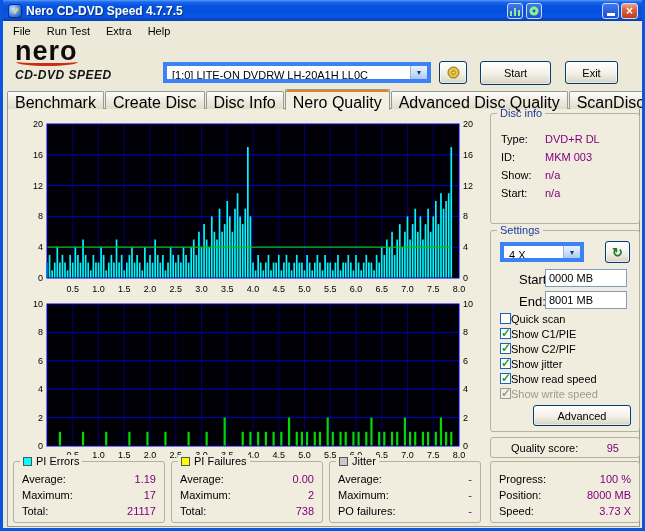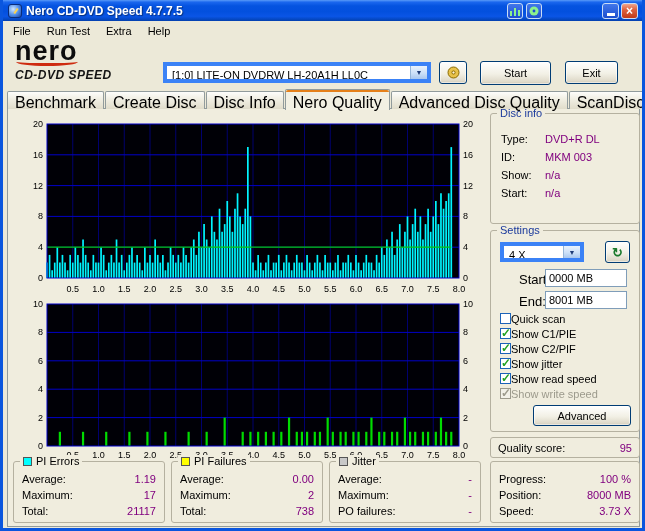--- a/index.html
+++ b/index.html
@@ -69,21 +69,21 @@
   .field-label{position:absolute;left:28px;font-size:13px;}
   .edit{position:absolute;border:1px solid #7F9DB9;font-size:11px;padding:2px 3px;width:82px;height:18px;background:#fff;font-family:inherit;color:#000;}
   .cbcol{position:absolute;left:9px;top:80px;right:4px;}
   .cbrow{display:flex;align-items:center;height:15px;font-size:11px;white-space:nowrap;}
   .cb{width:11px;height:11px;border:1px solid #1C63B8;background:#fff;position:relative;flex:0 0 auto;}
   .cbrow.checked .cb::after{content:"\2713";position:absolute;left:0;top:-3px;font-size:12px;font-weight:bold;color:#21A121;}
   .cbrow.disabled .cb{border-color:#9C9A8C;background:#F2F1E8;}
   .cbrow.disabled.checked .cb::after{color:#9C9A8C;}
   .cbrow.disabled .cb-label{color:#9C9A8C;}
   .advanced-btn{left:42px;top:174px;width:98px;height:21px;}
-  .quality-box{display:flex;align-items:center;justify-content:space-between;padding:0 7px;font-size:11px;}
+  .quality-box{display:flex;align-items:center;justify-content:space-between;padding:0 20px;font-size:11px;}
   .qval{color:#80007F;}
 </style>
 </head>
 <body>
 
 <div class="window">
 
   <div class="titlebar">
     <span class="app-icon"></span>
     <span class="title-text">Nero CD-DVD Speed 4.7.7.5</span>

